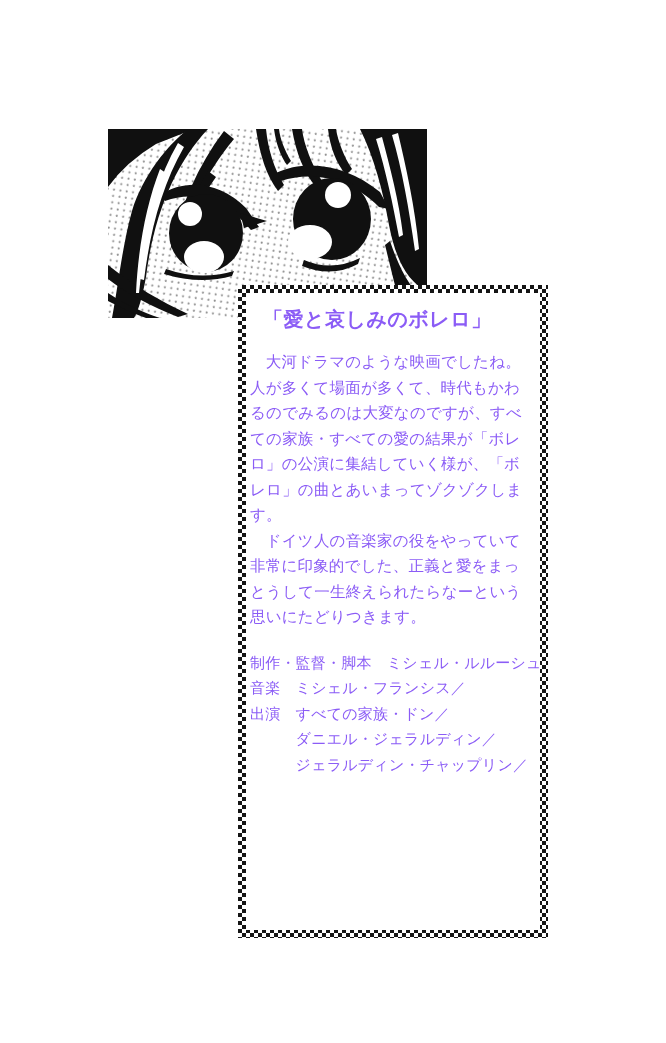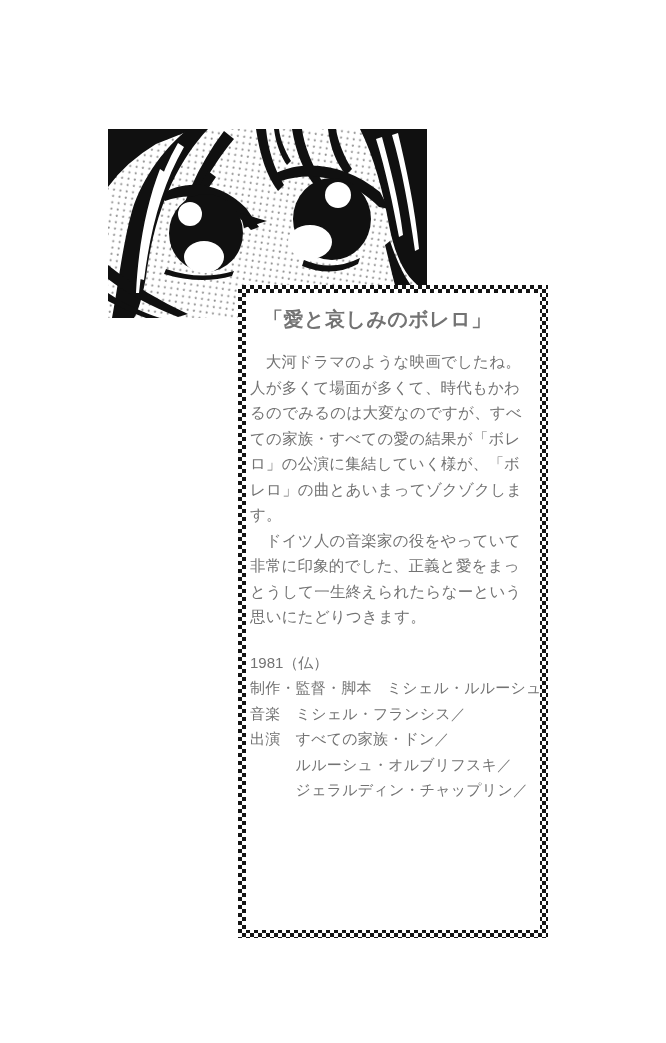--- a/index.html
+++ b/index.html
@@ -2,21 +2,21 @@
 <html><head>
 <meta charset="utf-8">
 <style>
   html,body{margin:0;padding:0;background:#e8e8e8;}
   #page{
     position:relative;
     width:666px;height:1043px;
     background:#ffffff;
     overflow:hidden;
     font-family:"Liberation Sans","DejaVu Sans",sans-serif;
-    color:#737373;
+    color:#8b5cf6;
   }
   
   #artwork{
     position:absolute;left:108px;top:129px;width:319px;height:189px;
     z-index:1;
   }
   #artwork svg{display:block;width:100%;height:100%;}
   
   #panel{
     position:absolute;left:238px;top:285px;width:310px;height:653px;
@@ -133,25 +133,24 @@
     <div id="panel-inner">
 
       <h1 class="panel-title">「愛と哀しみのボレロ」</h1>
 
       <div class="body-text">
         <p class="para">　大河ドラマのような映画でしたね。人が多くて場面が多くて、時代もかわるのでみるのは大変なのですが、すべての家族・すべての愛の結果が「ボレロ」の公演に集結していく様が、「ボレロ」の曲とあいまってゾクゾクします。</p>
         <p class="para">　ドイツ人の音楽家の役をやっていて非常に印象的でした、正義と愛をまっとうして一生終えられたらなーという思いにたどりつきます。</p>
       </div>
 
       <div class="credits">
-        <p class="credit-year">1981（仏）</p>
         <p class="credit-line">制作・監督・脚本　ミシェル・ルルーシュ</p>
         <p class="credit-line">音楽　ミシェル・フランシス／</p>
         <p class="credit-line">出演　すべての家族・ドン／</p>
-        <p class="credit-line">　　　ルルーシュ・オルブリフスキ／</p>
+        <p class="credit-line">　　　ダニエル・ジェラルディン／</p>
         <p class="credit-line">　　　ジェラルディン・チャップリン／</p>
 
       </div>
 
     </div>
   </div>
 
 </div>
 
 </body></html>

